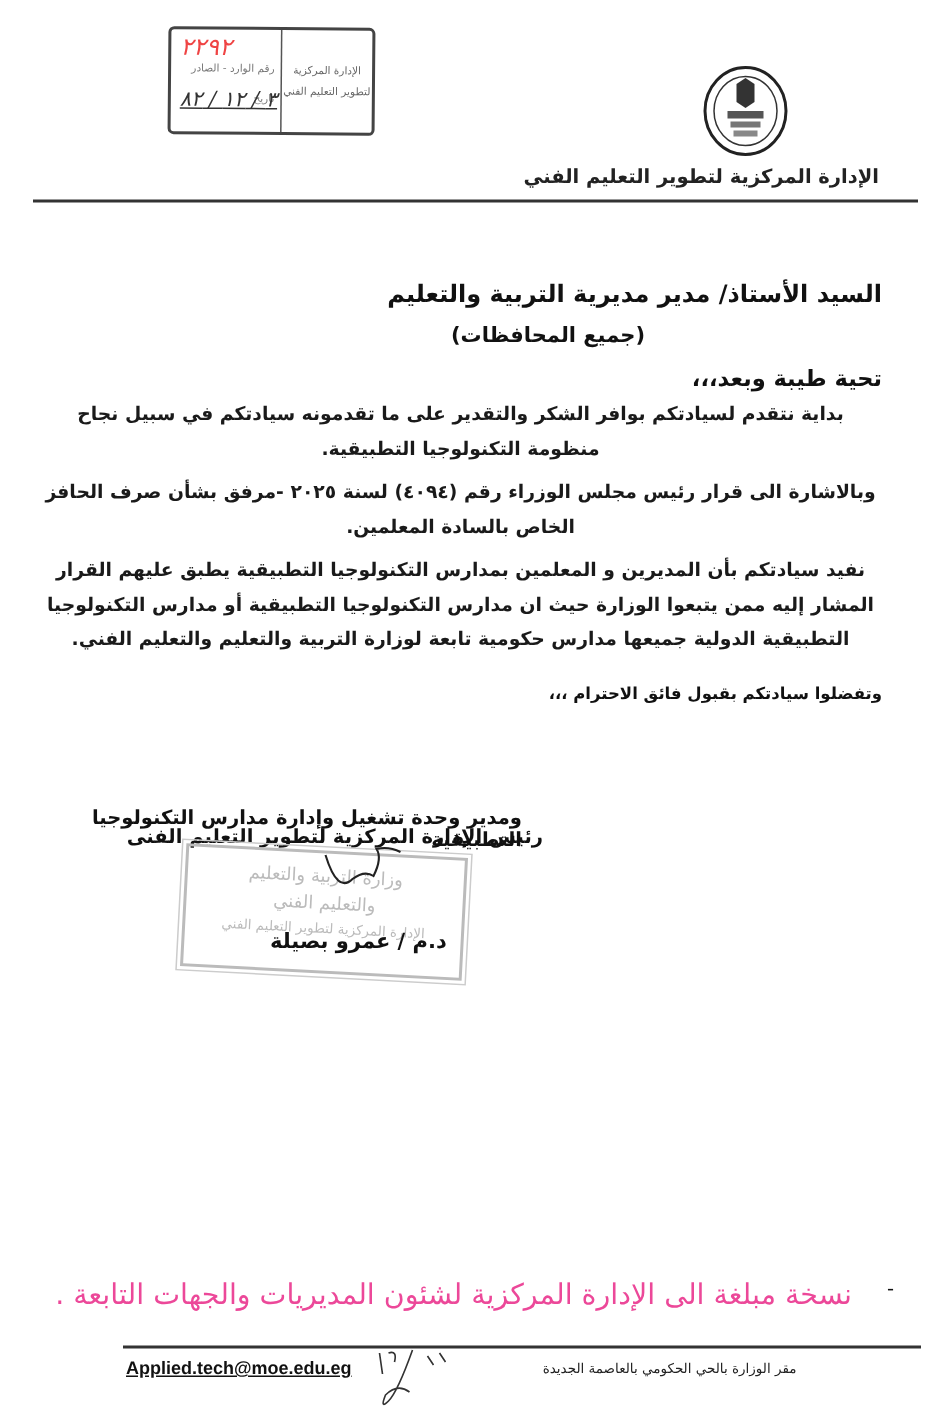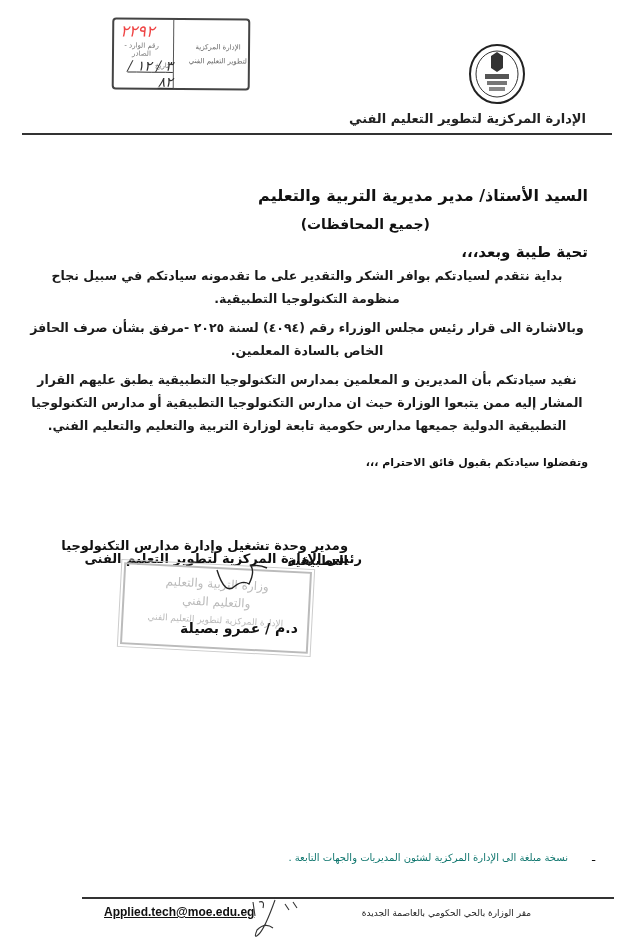--- a/index.html
+++ b/index.html
@@ -26,21 +26,21 @@
       border-radius: 4px;
       transform: rotate(0.5deg);
       display: flex;
       direction: rtl;
       background: #fff;
     }
     .reg-stamp .cell-right {
       width: 60px;
       border-left: 1px solid #555;
       display: flex; flex-direction: column; justify-content: center; align-items: center;
-      font-size: 7px; color: #666; line-height: 14px; padding-left: 14px;
+      font-size: 7px; color: #666; line-height: 14px;
     }
     .reg-stamp .cell-left {
       flex: 1;
       display: flex; flex-direction: column; justify-content: center;
       padding: 2px 4px;
       font-size: 7px; color: #777;
       position: relative;
     }
     .reg-stamp .num {
       font-family: "DejaVu Serif", serif;
@@ -123,39 +123,38 @@
     }
     .signer-name {
       left: 180px; top: 620px;
       font-size: 14px; font-weight: bold; color: #111;
       direction: rtl;
     }
 
     
     .cc-line {
       right: 58px; top: 852px;
-      font-size: 10px; color: #0f766e;
+      font-size: 19px; color: #ec4899;
     }
     .cc-dash {
       right: 30px; top: 852px; font-size: 13px;
     }
 
     
     .footer-rule {
       left: 82px; top: 897px; width: 532px; height: 1.5px; background: #333;
     }
     .footer-address {
       right: 95px; top: 908px;
       font-size: 9px; color: #222;
     }
     .footer-email {
       left: 84px; top: 905px;
       font-size: 12px; font-weight: bold; text-decoration: underline; color: #111;
       font-family: "Liberation Sans", sans-serif;
-      margin-left: 20px;
     }
     .footer-scribble {
       left: 245px; top: 898px; width: 60px; height: 42px;
     }
   </style>
 </head>
 <body>
 
 <div class="abs reg-stamp">
   <div class="cell-right">

